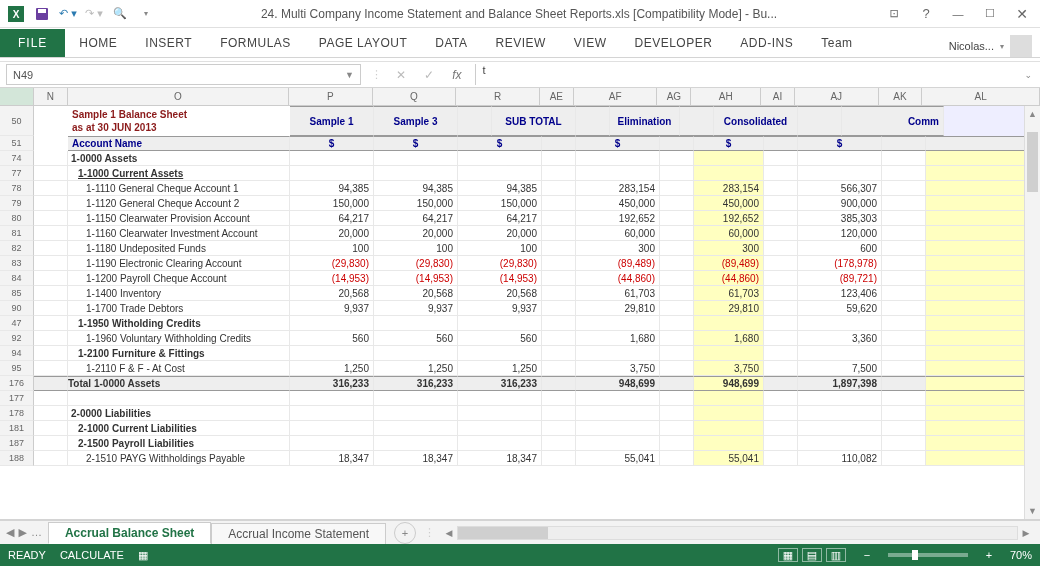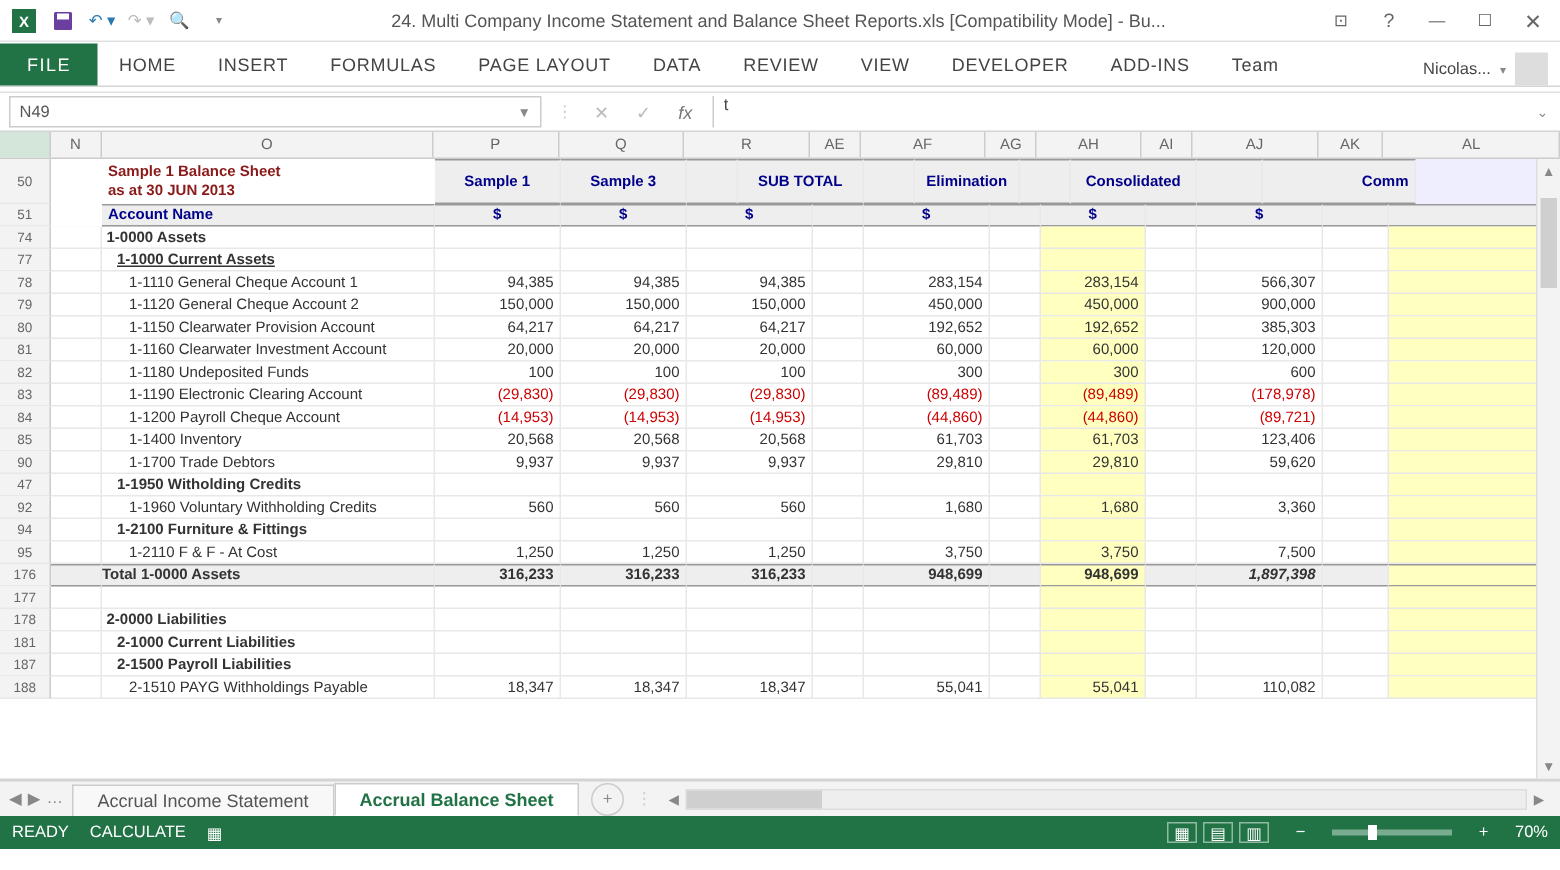--- a/index.html
+++ b/index.html
@@ -440,21 +440,21 @@
           <div class="cell " style="width: 34px;"></div>
           <div class="cell bold" style="width: 222px; padding-left: 0px;">Total 1-0000 Assets</div>
           <div class="cell num bold" style="width: 84px;">316,233</div>
           <div class="cell num bold" style="width: 84px;">316,233</div>
           <div class="cell num bold" style="width: 84px;">316,233</div>
           <div class="cell " style="width: 34px;"></div>
           <div class="cell num bold" style="width: 84px;">948,699</div>
           <div class="cell " style="width: 34px;"></div>
           <div class="cell num bold" style="width: 70px; background: rgb(255, 255, 192);">948,699</div>
           <div class="cell " style="width: 34px;"></div>
-          <div class="cell num bold" style="width: 84px; font-style: italic;">1,897,398</div>
+          <div class="cell num bold" style="width: 84px;">1,897,398</div>
           <div class="cell " style="width: 44px;"></div>
           <div class="cell yellow" style="width: 102px;"></div>
         </div>
         <div class="row">
           <div class="rnum">177</div>
           <div class="cell " style="width: 34px;"></div>
           <div class="cell " style="width: 222px; padding-left: 18px;"></div>
           <div class="cell num" style="width: 84px;"></div>
           <div class="cell num" style="width: 84px;"></div>
           <div class="cell num" style="width: 84px;"></div>
@@ -542,22 +542,22 @@
     <div class="arrow bot">▼</div>
   </div>
 </div>
 
 <div class="sheet-tabs">
   <div class="nav">
     <span class="navbtn">◀</span>
     <span class="navbtn">▶</span>
     <span class="navbtn">…</span>
   </div>
+  <div class="tabsheet active">Accrual Balance Sheet</div>
   <div class="tabsheet">Accrual Income Statement</div>
-  <div class="tabsheet active">Accrual Balance Sheet</div>
   <div class="add">+</div>
   <div style="color:#ccc">⋮</div>
   <div class="hscroll">
     <div class="harrow">◀</div>
     <div class="htrack">
         <div class="hthumb"></div>
       </div>
     <div class="harrow">▶</div>
   </div>
 </div>

